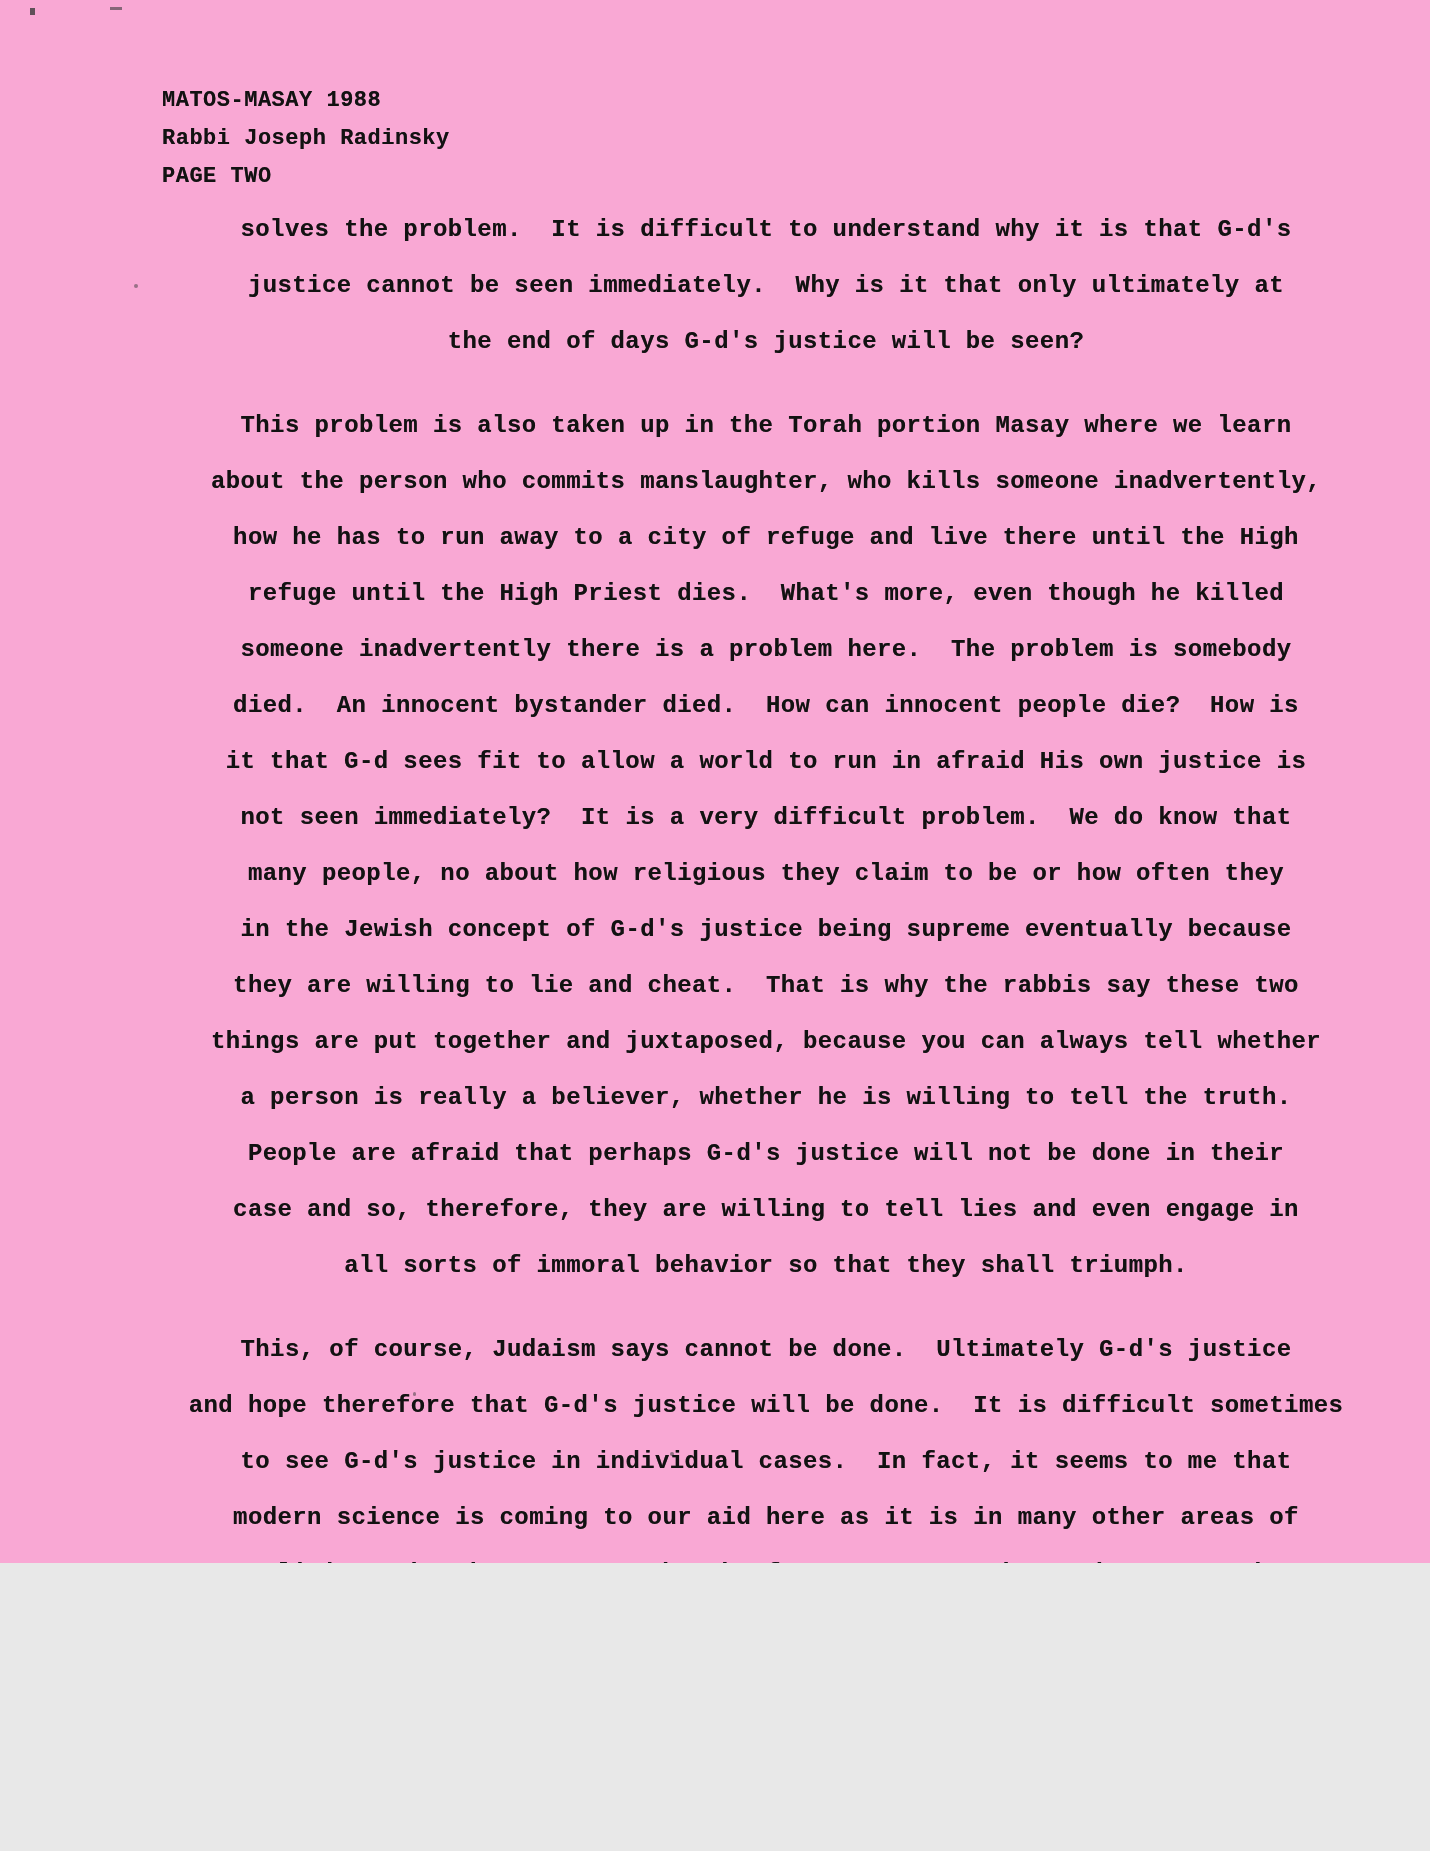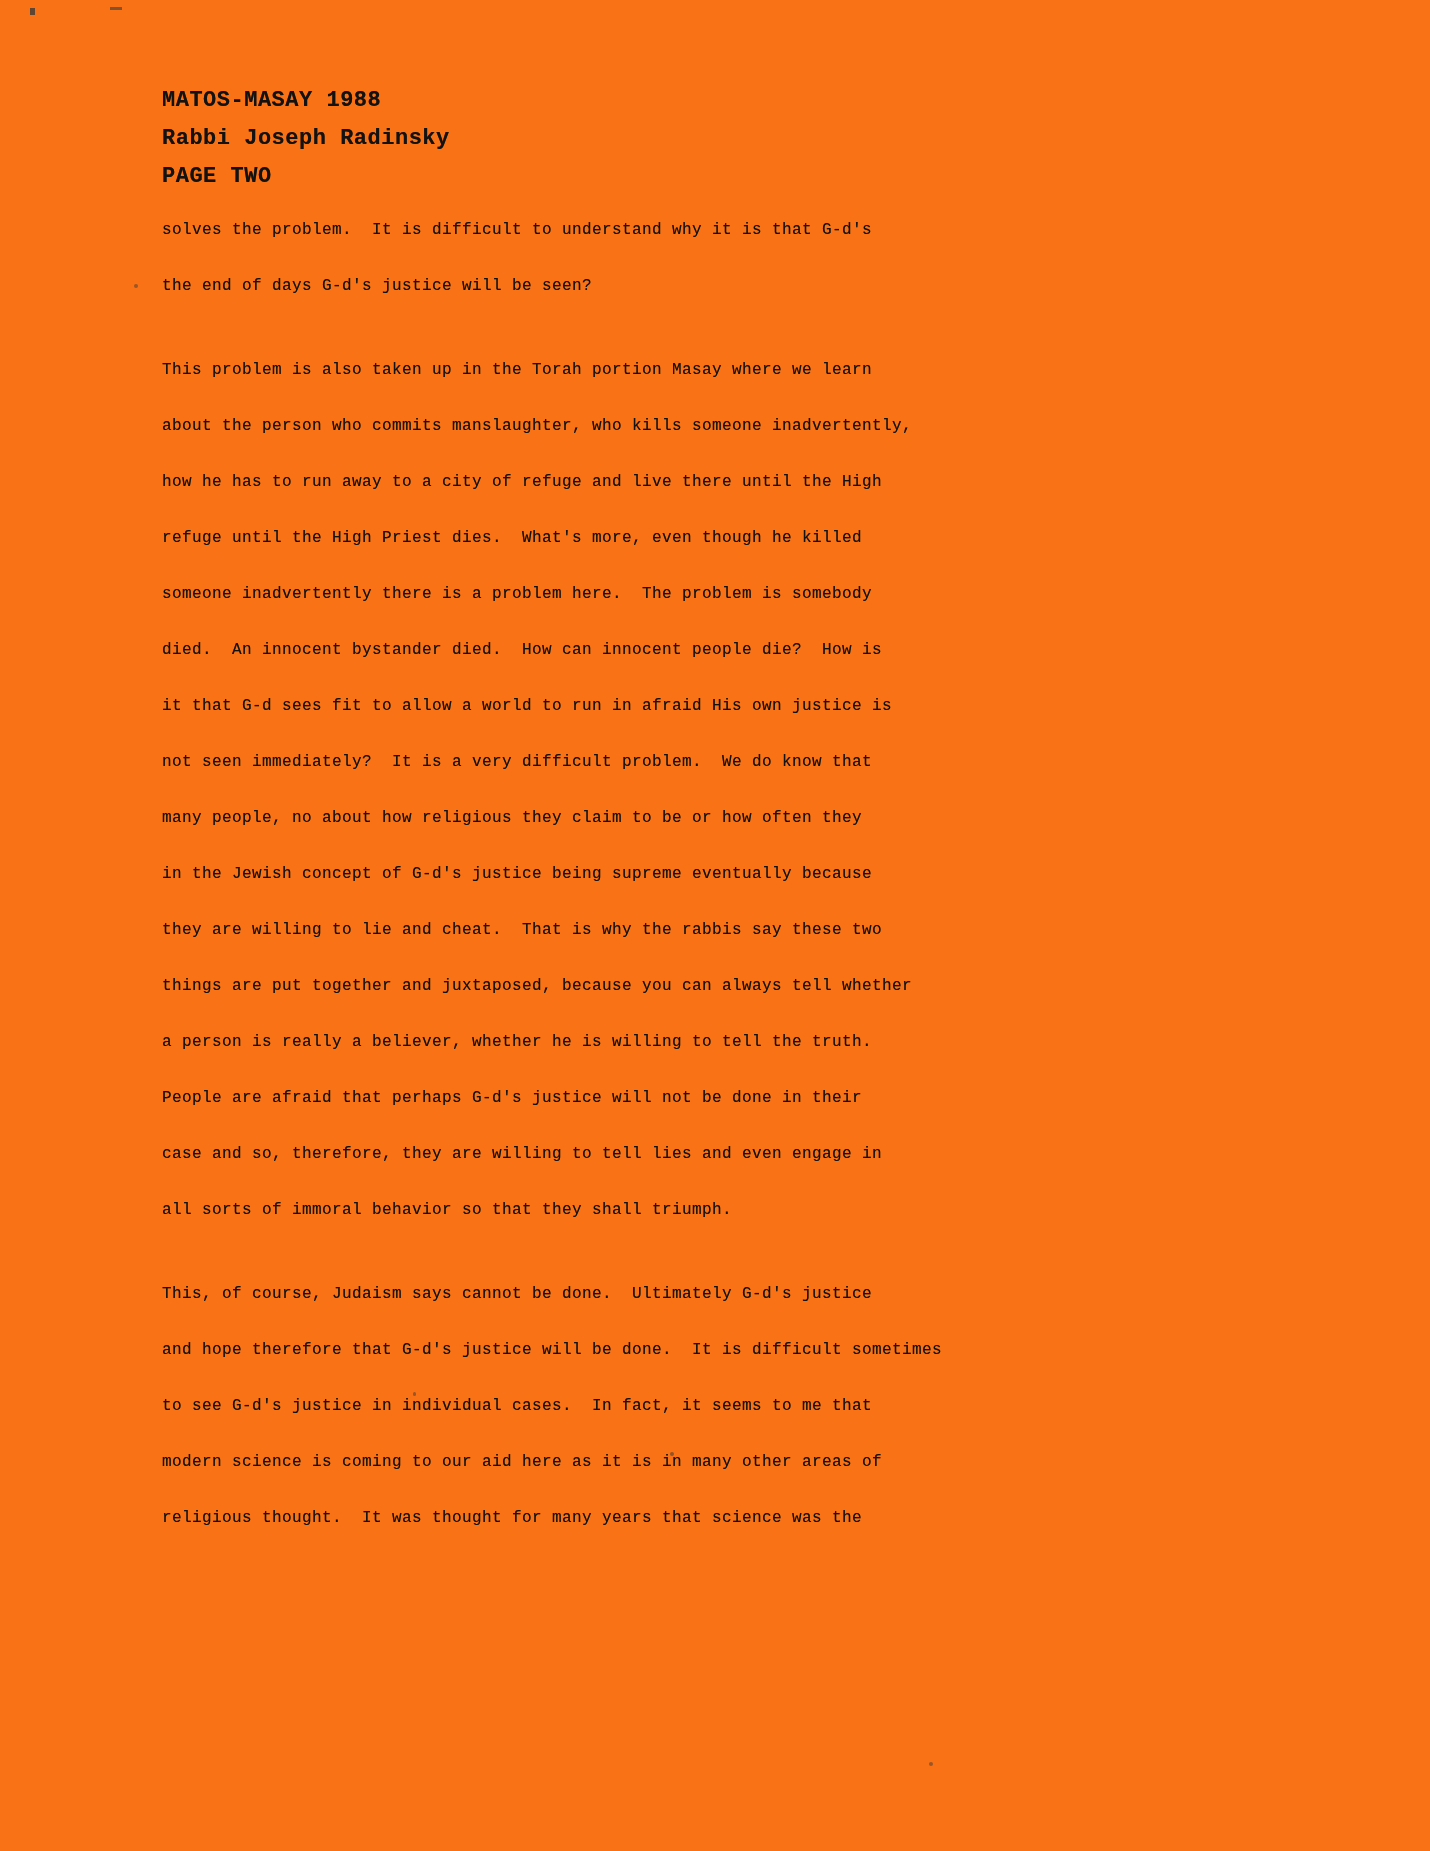--- a/index.html
+++ b/index.html
@@ -3,23 +3,23 @@
 <meta charset="utf-8">
 <style>
   html, body {
     margin: 0;
     padding: 0;
     background: #e8e8e8;
   }
   .page {
     position: relative;
     width: 1430px;
-    height: 1851px;
+    height: 1563px;
     margin: 0 auto;
-    background: #f97316;
+    background: #f9a8d4;
     overflow: hidden;
     font-family: "Liberation Mono", "DejaVu Sans Mono", monospace;
     color: #121212;
   }
   .content {
     position: absolute;
     left: 162px;
     top: 82px;
     right: 60px;
   }
@@ -31,26 +31,27 @@
     letter-spacing: 0.5px;
     text-shadow: 0 0 0.6px rgba(10,10,10,0.55);
   }
   .para {
     margin: 0;
   }
   .para.p1 { margin-top: 6px; }
   .para.p2 { margin-top: 28px; }
   .para.p3 { margin-top: 28px; }
   .tline {
-    font-size: 16px;
+    font-size: 24px;
     line-height: 56px;
-    font-weight: normal;
+    font-weight: bold;
     white-space: pre;
     letter-spacing: 0.4px;
     text-shadow: 0 0 0.6px rgba(10,10,10,0.5);
+    text-align: center;
   }
   .artifact {
     position: absolute;
     background: #3a3a3a;
   }
   .a1 { left: 30px;  top: 8px;    width: 5px;  height: 7px; opacity: .8; }
   .a2 { left: 110px; top: 7px;    width: 12px; height: 3px; opacity: .6; }
   .a3 { left: 134px; top: 284px;  width: 4px;  height: 4px; opacity: .5; border-radius: 2px; }
   .a4 { left: 413px; top: 1392px; width: 3px;  height: 4px; opacity: .5; border-radius: 2px; }
   .a5 { left: 670px; top: 1452px; width: 4px;  height: 4px; opacity: .55; border-radius: 2px; }
@@ -71,20 +72,21 @@
   <div class="content">
 
     <div class="doc-header">
       <div class="hline">MATOS-MASAY 1988</div>
       <div class="hline">Rabbi Joseph Radinsky</div>
       <div class="hline">PAGE TWO</div>
     </div>
 
     <div class="para p1">
       <div class="tline">solves the problem.  It is difficult to understand why it is that G-d's</div>
+      <div class="tline">justice cannot be seen immediately.  Why is it that only ultimately at</div>
       <div class="tline">the end of days G-d's justice will be seen?</div>
     </div>
 
     <div class="para p2">
       <div class="tline">This problem is also taken up in the Torah portion Masay where we learn</div>
       <div class="tline">about the person who commits manslaughter, who kills someone inadvertently,</div>
       <div class="tline">how he has to run away to a city of refuge and live there until the High</div>
       <div class="tline">refuge until the High Priest dies.  What's more, even though he killed</div>
       <div class="tline">someone inadvertently there is a problem here.  The problem is somebody</div>
       <div class="tline">died.  An innocent bystander died.  How can innocent people die?  How is</div>

